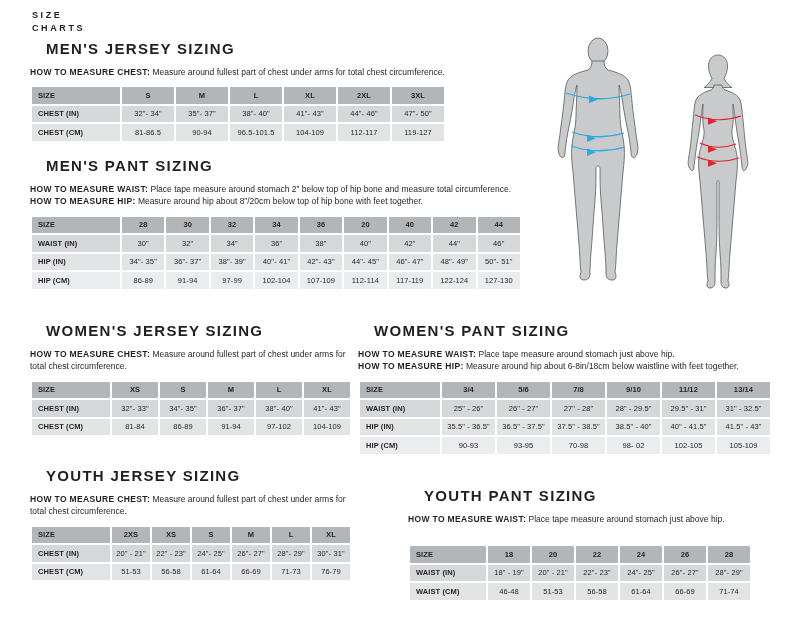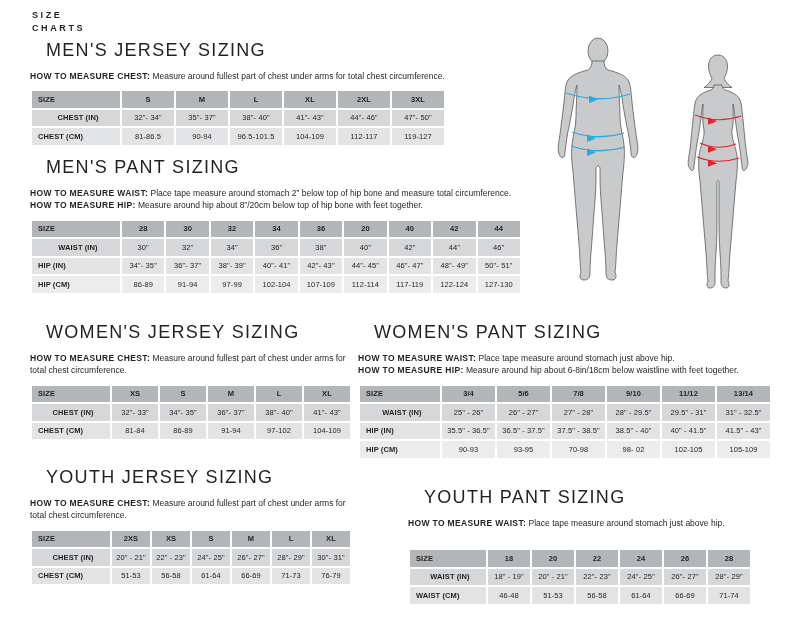--- a/index.html
+++ b/index.html
@@ -4,33 +4,33 @@
 <style>
   * { margin:0; padding:0; box-sizing:border-box; }
   html,body { width:800px; height:618px; background:#ffffff; overflow:hidden;
               font-family:"Liberation Sans", sans-serif; color:#231f20; }
   .page { position:relative; width:800px; height:618px; background:#fff; }
 
   .logo { position:absolute; left:32px; top:9px; font-size:9px; font-weight:bold;
           letter-spacing:2.6px; line-height:1.4; }
 
   .sec { position:absolute; }
-  .sec h2 { font-size:18px; font-weight:normal; letter-spacing:1.3px; margin:0 0 9px 0;padding-left:16px; }
+  .sec h2 { font-size:15px; font-weight:bold; letter-spacing:1.3px; margin:0 0 9px 0;padding-left:16px; }
   .howto { font-size:8.5px; line-height:1.45; margin:0; }
   .howto .hlabel { font-weight:bold; letter-spacing:.35px; }
 
   .table-host { margin-top:7px; }
   .sz-table { display:table; table-layout:fixed; width:100%;
               border-spacing:2px 2px; background:#fff; }
   .tr { display:table-row; }
   .cell { display:table-cell; font-size:7.5px; text-align:center; vertical-align:middle;
           padding:4.5px 2px; line-height:1; letter-spacing:.1px; }
   .th { font-weight:bold; background:#b3b6b8; }
   .label-col { text-align:left; padding-left:6px; font-weight:bold; width:var(--labelw,80px); }
-  .row-0 .cell { background:#d5d7d8;text-align:center; }
+  .row-0 .cell { background:#d5d7d8; }
   .row-1 .cell { background:#e1e3e4;margin-left:36px; }
   .row-2 .cell { background:#ebeced; }
 
   .figure { position:absolute; }
   svg { display:block; }
 </style>
 </head>
 <body>
 
 <div class="page">

